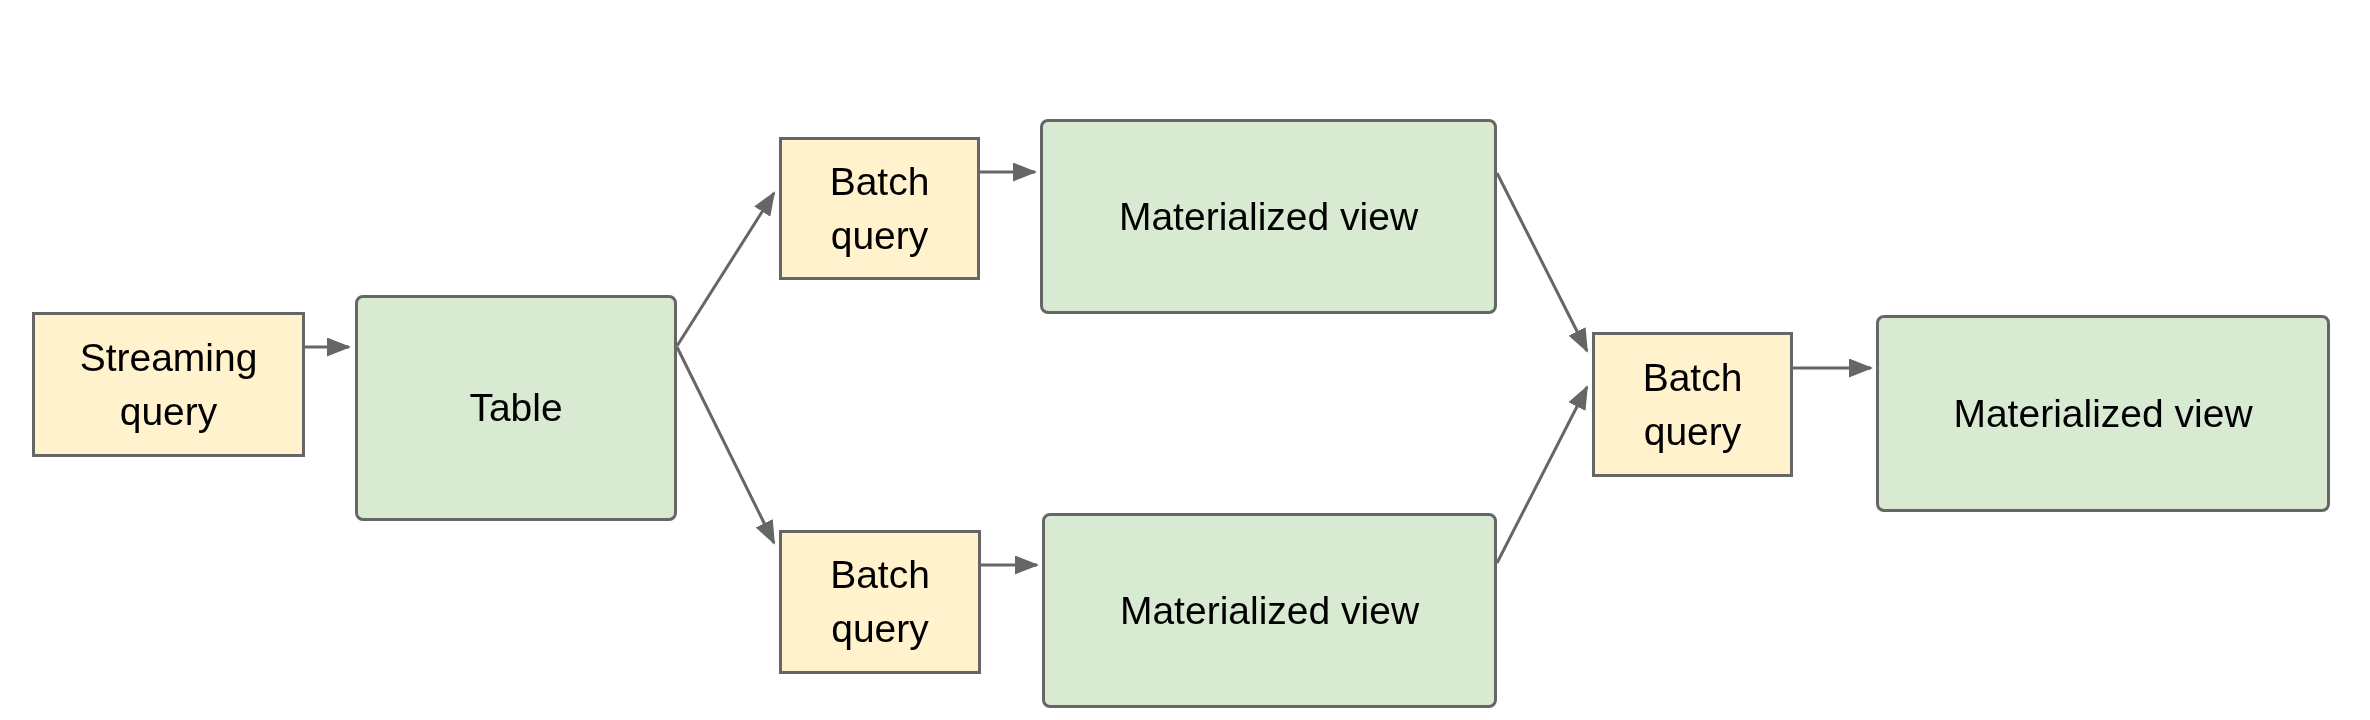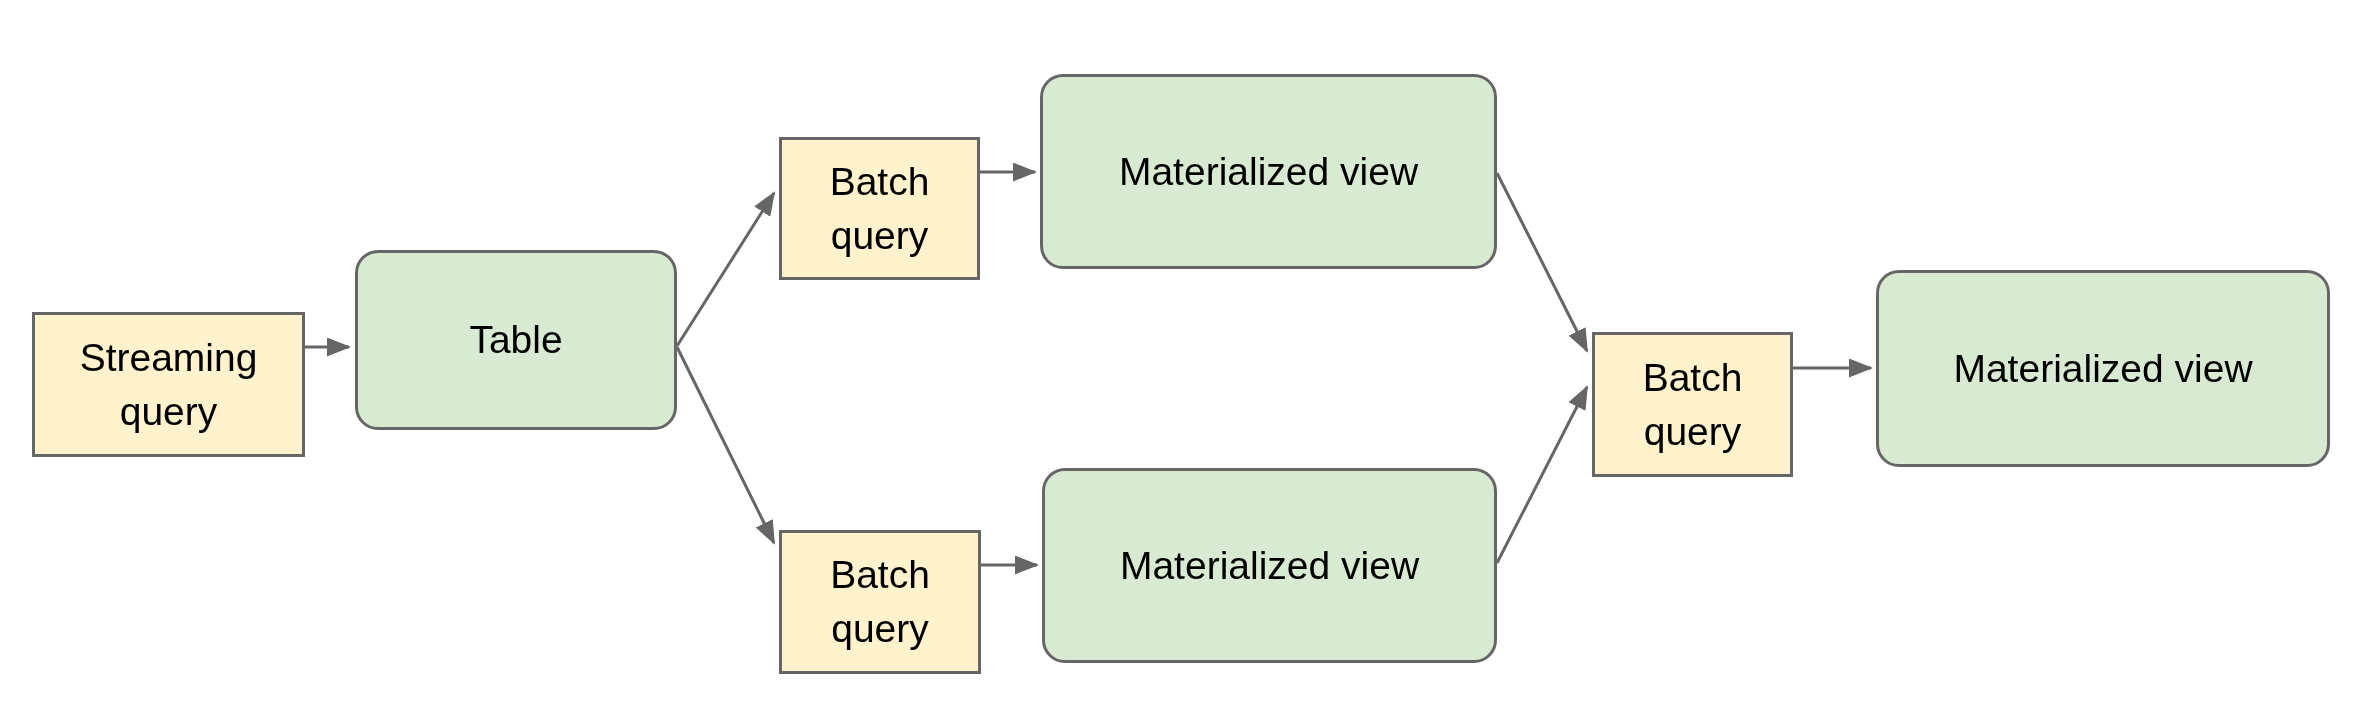--- a/index.html
+++ b/index.html
@@ -35,21 +35,22 @@
     padding: 4px 14px;
   }
   .node.query {
     background: var(--query-fill, #fff2cc);
     border: 3px solid var(--shape-border, #666666);
     margin-top: 37px;
   }
   .node.store {
     background: var(--store-fill, #d9ead3);
     border: 3px solid var(--shape-border, #666666);
-    border-radius: 23px;
+    border-radius: 8px;
+    margin-top: 45px;
   }
   .edge-line {
     stroke: var(--connector-color, #666666);
     stroke-width: 3;
     fill: none;
   }
 </style>
 </head>
 <body>
 
@@ -68,21 +69,21 @@
     <line class="edge-line" x1="981" y1="565" x2="1037" y2="565" marker-end="url(#arrowhead)"></line>
     <line class="edge-line" x1="1497" y1="173" x2="1587" y2="351" marker-end="url(#arrowhead)"></line>
     <line class="edge-line" x1="1497" y1="563" x2="1587" y2="387" marker-end="url(#arrowhead)"></line>
     <line class="edge-line" x1="1793" y1="368" x2="1871" y2="368" marker-end="url(#arrowhead)"></line>
   </svg>
 
   <div class="node query" style="left:32px; top:275px; width:273px; height:145px;">
     <span>Streaming query</span>
   </div>
 
-  <div class="node store" style="left:355px; top:250px; width:322px; height:180px;">
+  <div class="node store" style="left:355px; top:250px; width:322px; height:226px;">
     <span>Table</span>
   </div>
 
   <div class="node query" style="left:779px; top:100px; width:201px; height:143px;">
     <span>Batch query</span>
   </div>
 
   <div class="node store" style="left:1040px; top:74px; width:457px; height:195px;">
     <span>Materialized view</span>
   </div>

